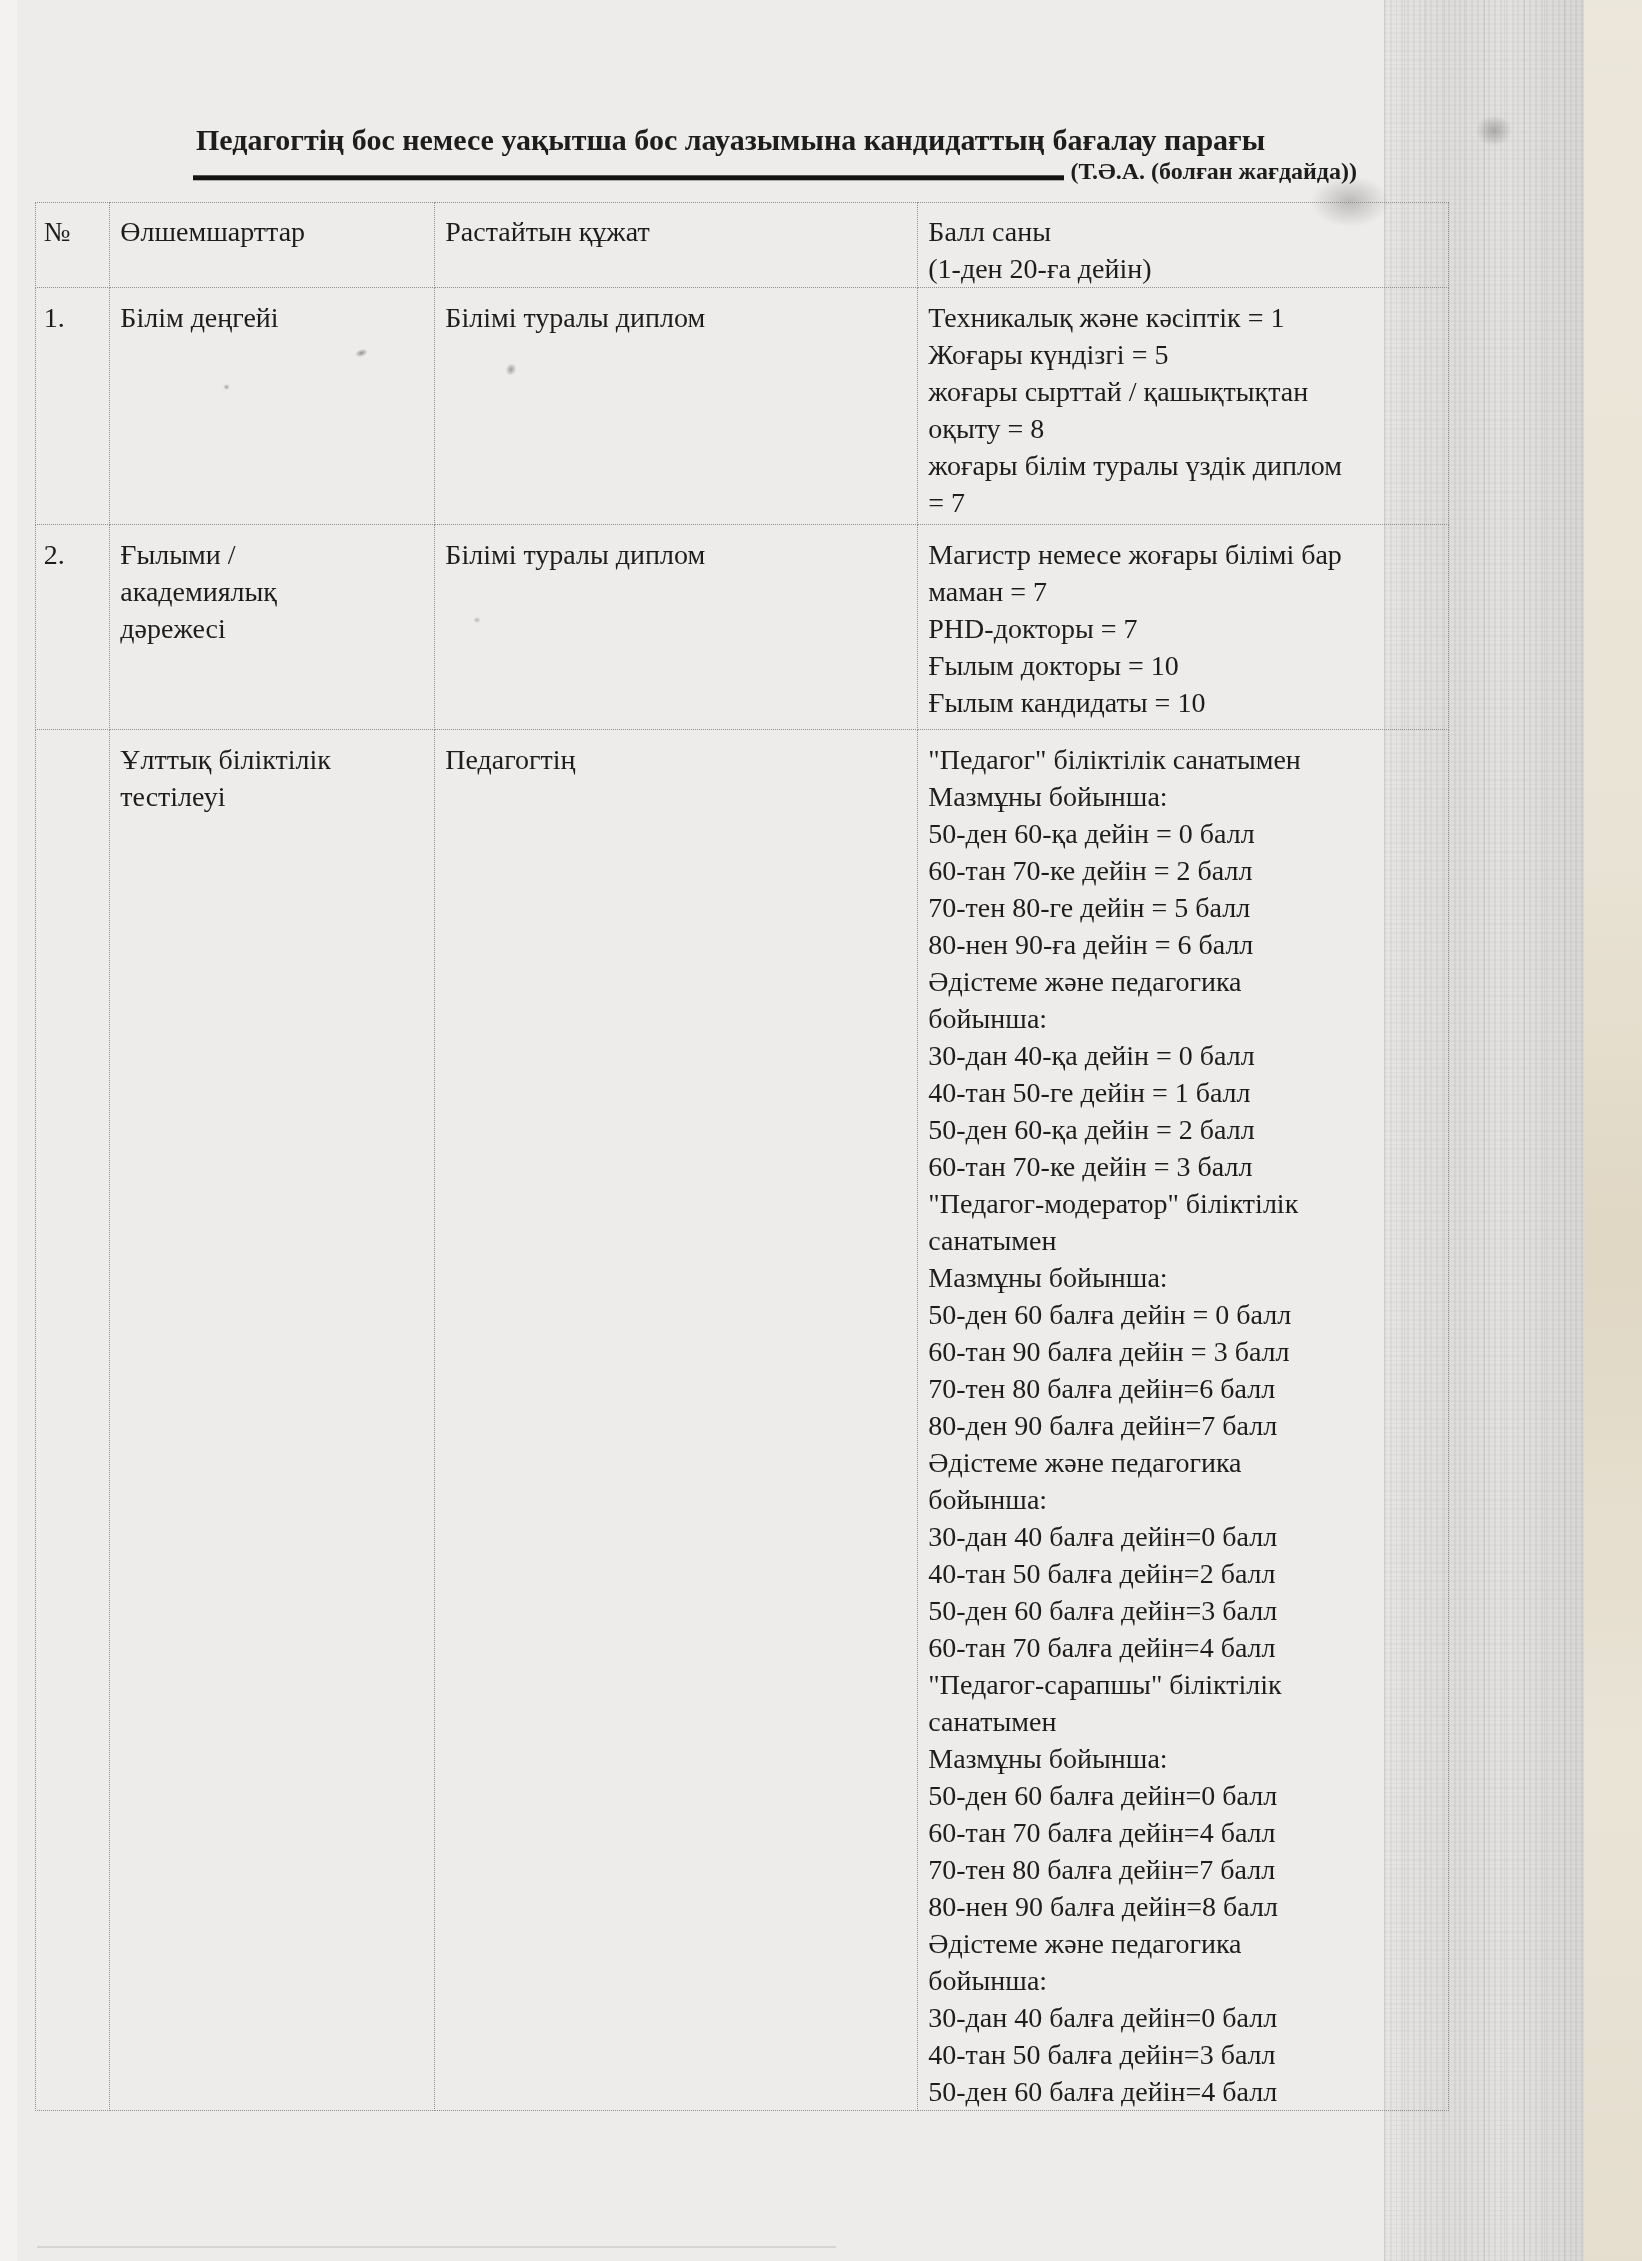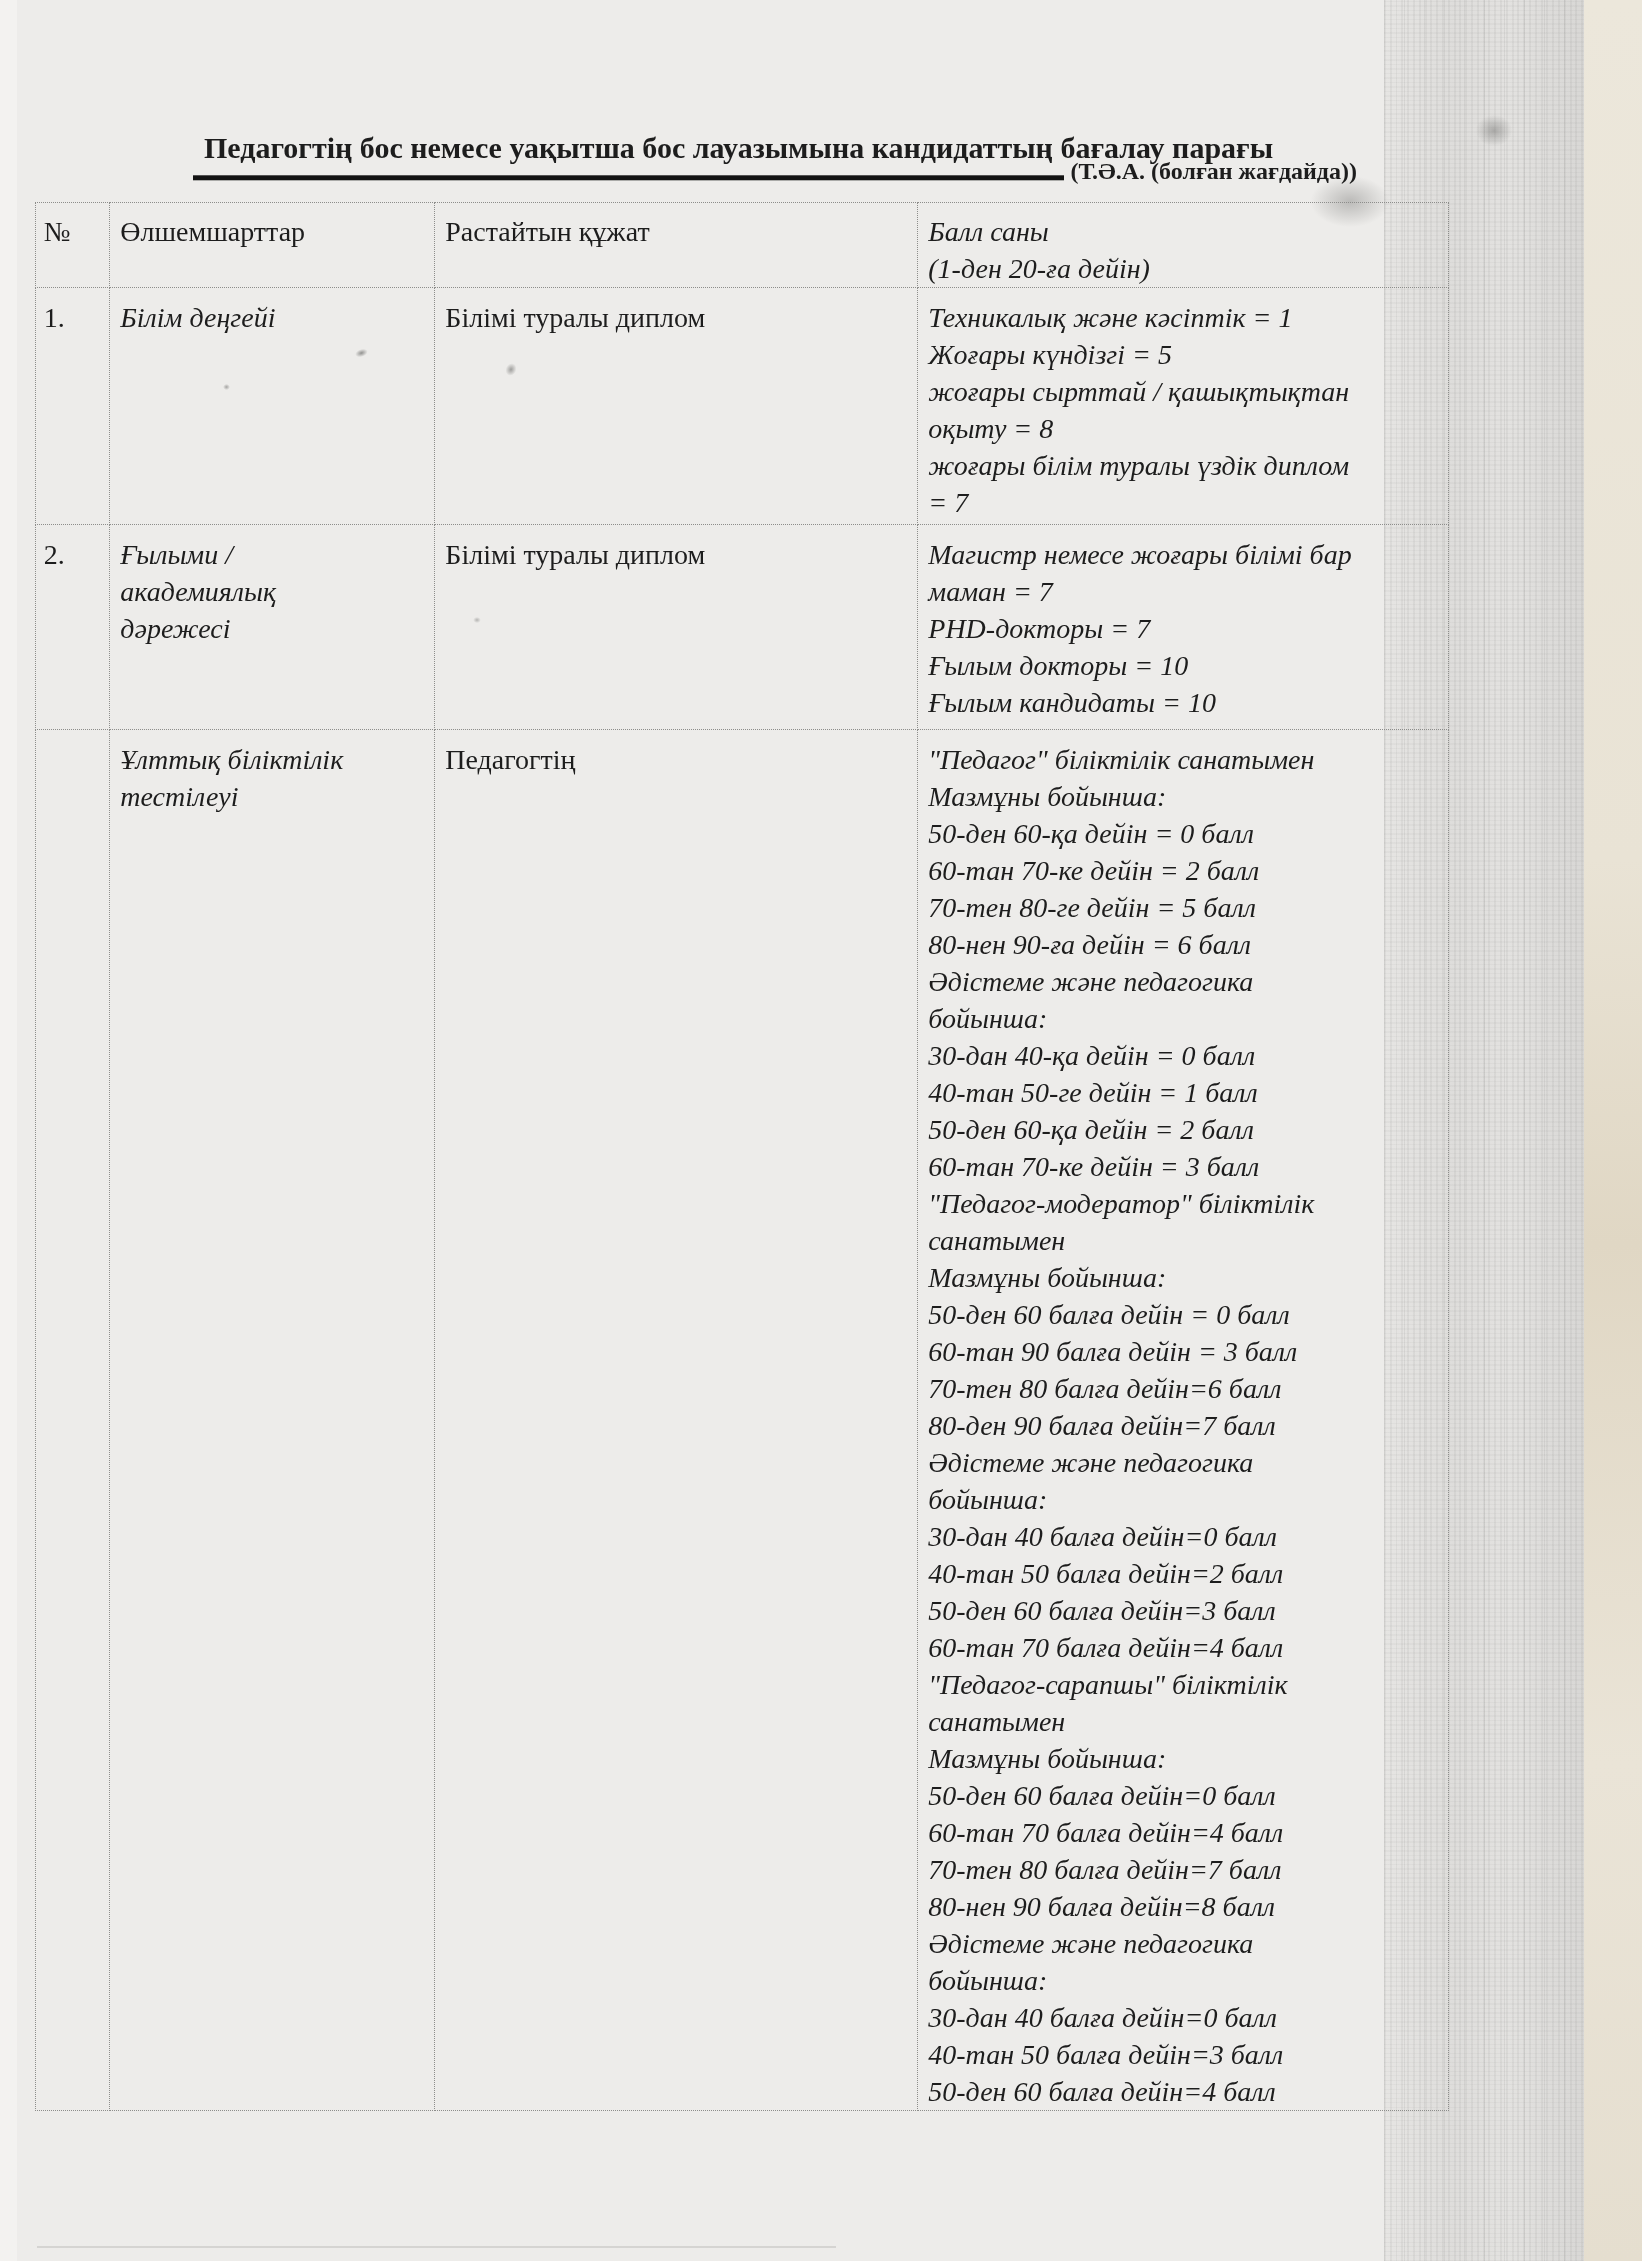--- a/index.html
+++ b/index.html
@@ -37,42 +37,42 @@
         background:radial-gradient(closest-side,rgba(80,80,78,.5),rgba(80,80,78,0) 75%);}
   .sm-e{left:222px;top:383px;width:9px;height:7.7px;
         background:radial-gradient(closest-side,rgba(90,90,88,.5),rgba(90,90,88,0) 75%);}
   .sm-f{left:472px;top:616px;width:10.3px;height:7.7px;
         background:radial-gradient(closest-side,rgba(110,110,108,.45),rgba(110,110,108,0) 75%);}
   .streak{position:absolute;left:37px;top:2246px;width:799px;height:1.9px;background:rgba(150,150,148,.28);}
 
   .email-row{position:absolute;left:200px;top:48px;font-size:28px;line-height:36px;white-space:nowrap;}
   .email-row .email{color:#1d1d1d;text-decoration:underline;text-decoration-thickness:1.9px;text-underline-offset:4.5px;margin-left:7.7px;}
 
-  .title{position:absolute;left:192px;top:117px;margin:12px;font-size:30px;font-weight:bold;
+  .title{position:absolute;left:192px;top:117px;margin:4px;font-size:30px;font-weight:bold;
          line-height:37px;white-space:nowrap;letter-spacing:0px;}
 
   .name-row{position:absolute;left:193px;top:151px;font-size:24px;font-weight:bold;line-height:41px;white-space:nowrap;}
   .name-row .blank{display:inline-block;width:871px;border-bottom:5.8px solid #131313;transform:translateY(1.3px);}
   .name-row .taa{margin-left:6.4px;}
 
   table.grid{
     position:absolute;left:35px;top:202px;width:1414px;
     border-collapse:collapse;table-layout:fixed;
     font-size:28px;line-height:37px;color:#1d1d1d;
   }
   .grid th,.grid td{
     border:0.6px dotted #8d8d8b;vertical-align:top;text-align:left;
     font-weight:normal;padding:10.3px 6.4px 0 10.3px;overflow:hidden;
   }
   .grid thead tr{height:84px;}
   .grid tbody tr:nth-child(1){height:237px;}
   .grid tbody tr:nth-child(2){height:205px;}
   .grid tbody tr:nth-child(3){height:1375px;}
   .grid .c-num{padding-left:7.7px;}
-  .grid .ln{white-space:nowrap;font-style:italic;}
+  .grid .ln{white-space:nowrap;}
 </style>
 </head>
 <body>
 
 <div class="page">
   <div class="left-strip"></div>
   <div class="noise-band"></div>
   <div class="page-edge"></div>
   <div class="smudge sm-a"></div>
   <div class="smudge sm-b"></div>

